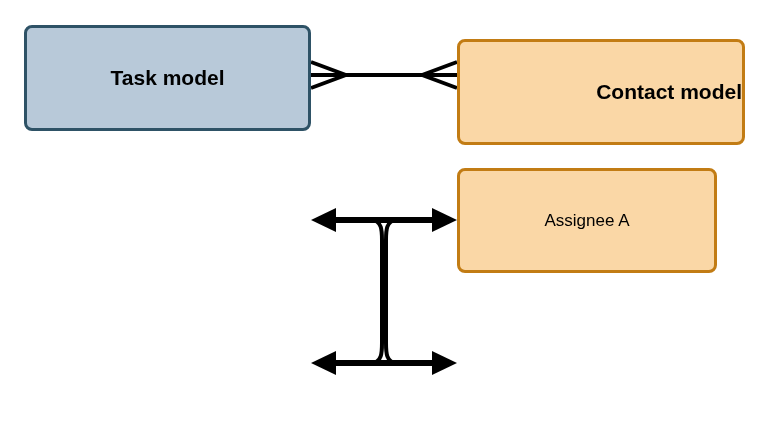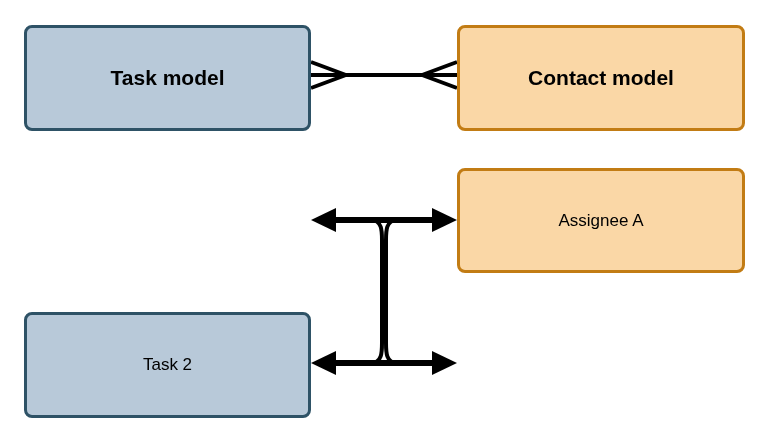--- a/index.html
+++ b/index.html
@@ -55,23 +55,23 @@
   .node-label.header {
     font-size: 21px;
     font-weight: bold;
   }
   .node-label.plain {
     font-size: 17px;
     font-weight: normal;
   }
   
   #node-task-model    { left: 24px;  top: 25px;  width: 287px; height: 106px; }
-  #node-contact-model { left: 457px; top: 25px;  width: 288px; height: 106px; }
+  #node-contact-model { left: 457px; top: 39px;  width: 288px; height: 106px; justify-content: flex-end; }
   #node-task-1        { left: 24px;  top: 168px; width: 287px; height: 105px; }
-  #node-assignee-a    { left: 457px; top: 168px; width: 288px; height: 105px; }
+  #node-assignee-a    { left: 457px; top: 168px; width: 260px; height: 105px; }
   #node-task-2        { left: 24px;  top: 312px; width: 287px; height: 106px; }
   #node-assignee-b    { left: 457px; top: 312px; width: 288px; height: 106px; }
 </style>
 </head>
 <body>
 
 <div id="diagram-root">
 
   <svg id="edge-layer" viewBox="0 0 771 446">
 
@@ -120,18 +120,15 @@
 
   <div id="node-contact-model" class="node orange">
     <span class="node-label header">Contact model</span>
   </div>
 
 
   <div id="node-assignee-a" class="node orange">
     <span class="node-label plain">Assignee A</span>
   </div>
 
-  <div id="node-task-2" class="node blue">
-    <span class="node-label plain">Task 2</span>
-  </div>
 
 
 </div>
 
 </body></html>

